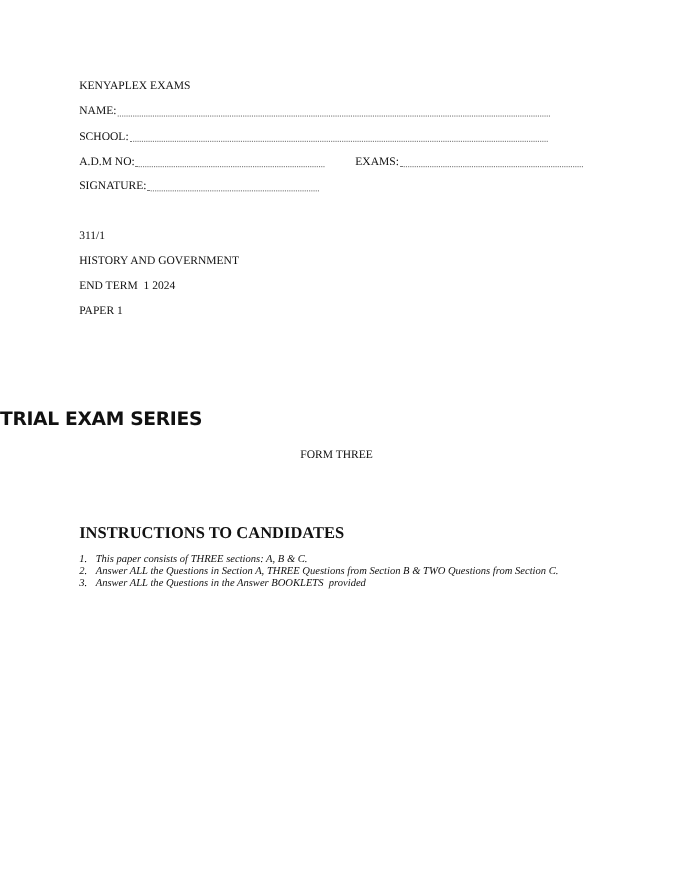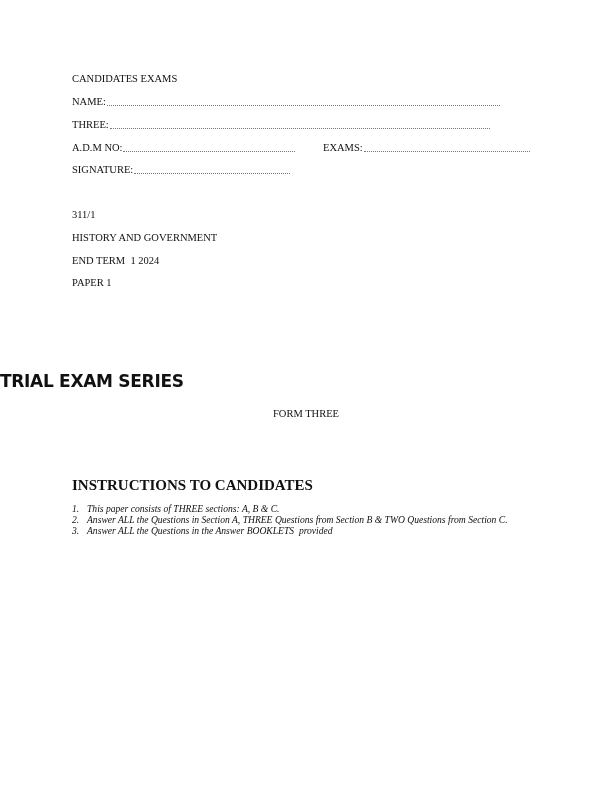--- a/index.html
+++ b/index.html
@@ -13,29 +13,29 @@
     .subtitle { position: absolute; left: 0; width: 612px; text-align: center; top: 408px; font-size: 10.5px; }
     .instr-h { position: absolute; left: 72px; top: 477px; font-weight: bold; font-size: 15px; }
     .instr { position: absolute; left: 72px; top: 503px; width: 470px; font-size: 9.6px; font-style: italic; line-height: 11px; margin: 0; padding: 0; list-style: none; }
     .instr li { display: flex; }
     .instr .num { width: 15px; flex: none; }
     .instr .txt { text-align: justify; }
   </style>
 </head>
 <body>
 
-<div class="line" style="top:73px">CANDIDATES EXAMS</div>
+<div class="line" style="top:73px">KENYAPLEX EXAMS</div>
 
 <div class="line field" style="top:96px">
   <span>NAME:</span>
   <span class="dots" style="width:393px"></span>
 </div>
 
 <div class="line field" style="top:119px">
-  <span>THREE:</span>
+  <span>SCHOOL:</span>
   <span class="dots" style="width:380px"></span>
 </div>
 
 <div class="line field" style="top:142px">
   <span>A.D.M NO:</span>
   <span class="dots" style="width:172px"></span>
 </div>
 
 <div class="line field" style="top:142px; left:323px">
   <span>EXAMS:</span>

